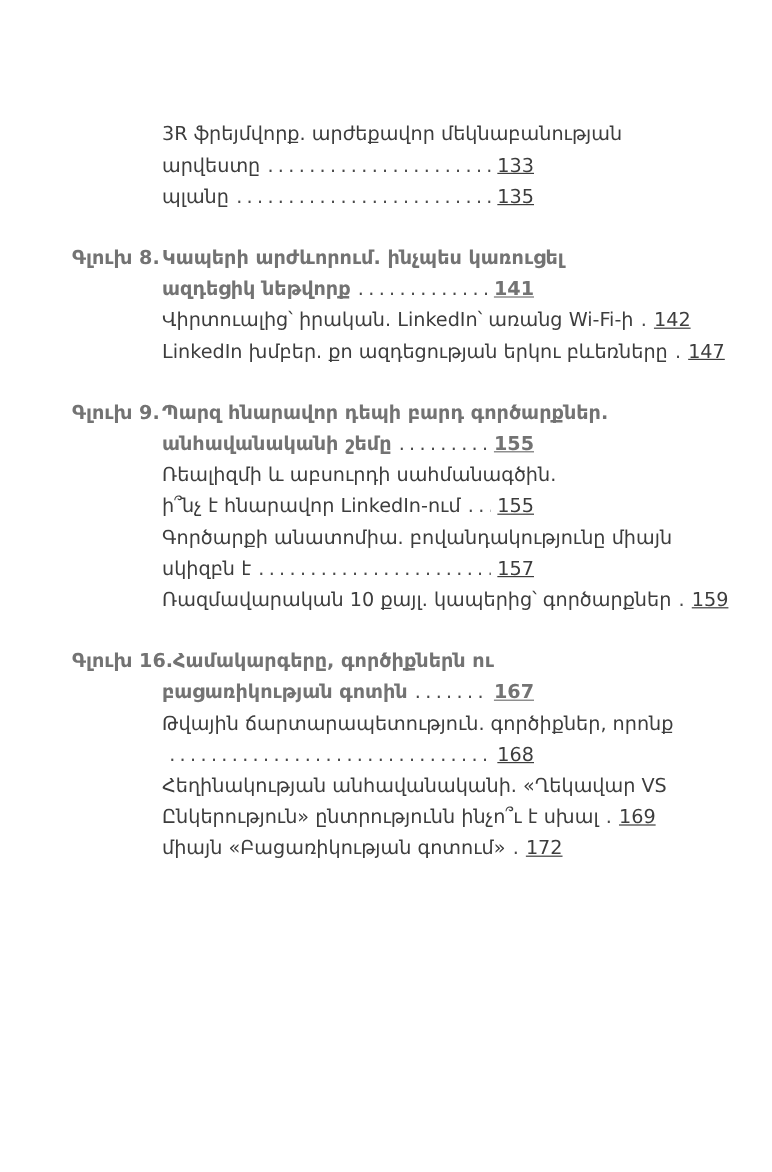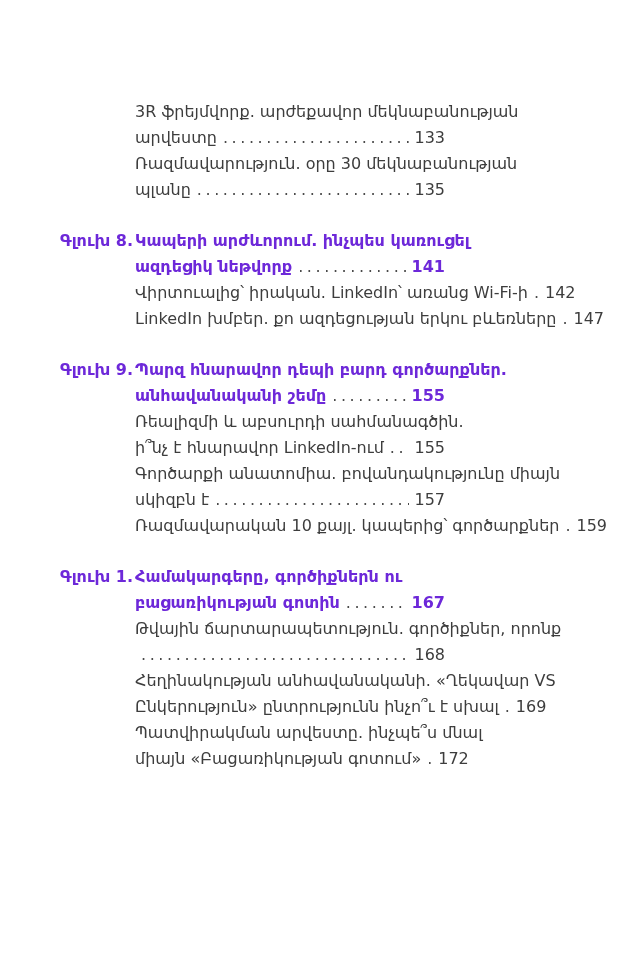--- a/index.html
+++ b/index.html
@@ -20,21 +20,21 @@
     padding: 99px 100px 0 60px;
     font-size: 16px;
     line-height: 26px;
   }
   .block + .block { margin-top: 25px; }
   .row {
     display: flex;
     align-items: baseline;
   }
   .row.indent { padding-left: 75px; }
-  .row.bold { font-weight: bold; color: #6d28d9; }
+  .row.bold { font-weight: bold; color: #737373; }
   .chap-label {
     flex: 0 0 75px;
     white-space: nowrap;
   }
   .txt {
     white-space: nowrap;
     flex: 0 0 auto;
   }
   .leader {
     flex: 1 1 auto;
@@ -45,37 +45,35 @@
     letter-spacing: 3.6px;
     color: #4a4a4a;
     font-weight: normal;
   }
   .leader::after {
     content: "................................................................................";
   }
   .page {
     flex: 0 0 auto;
     text-align: right;
+    text-decoration: underline;
   }
 </style>
 </head>
 <body>
 
 <div class="toc">
     <div class="block">
       <div class="row indent">
         <span class="txt">3R ֆրեյմվորք. արժեքավոր մեկնաբանության</span>
       </div>
       <div class="row indent">
         <span class="txt">արվեստը</span>
         <span class="leader"></span>
         <span class="page">133</span>
-      </div>
-      <div class="row indent">
-        <span class="txt">Ռազմավարություն. օրը 30 մեկնաբանության</span>
       </div>
       <div class="row indent">
         <span class="txt">պլանը</span>
         <span class="leader"></span>
         <span class="page">135</span>
       </div>
     </div>
     <div class="block">
       <div class="row bold">
         <span class="chap-label">Գլուխ 8.</span>
@@ -124,21 +122,21 @@
         <span class="page">157</span>
       </div>
       <div class="row indent">
         <span class="txt">Ռազմավարական 10 քայլ. կապերից՝ գործարքներ</span>
         <span class="leader"></span>
         <span class="page">159</span>
       </div>
     </div>
     <div class="block">
       <div class="row bold">
-        <span class="chap-label">Գլուխ 1.</span>
+        <span class="chap-label">Գլուխ 16.</span>
         <span class="txt">Համակարգերը, գործիքներն ու</span>
       </div>
       <div class="row bold indent">
         <span class="txt">բացառիկության գոտին</span>
         <span class="leader"></span>
         <span class="page">167</span>
       </div>
       <div class="row indent">
         <span class="txt">Թվային ճարտարապետություն. գործիքներ, որոնք</span>
       </div>
@@ -148,21 +146,18 @@
       </div>
       <div class="row indent">
         <span class="txt">Հեղինակության անհավանականի. «Ղեկավար VS</span>
       </div>
       <div class="row indent">
         <span class="txt">Ընկերություն» ընտրությունն ինչո՞ւ է սխալ</span>
         <span class="leader"></span>
         <span class="page">169</span>
       </div>
       <div class="row indent">
-        <span class="txt">Պատվիրակման արվեստը. ինչպե՞ս մնալ</span>
-      </div>
-      <div class="row indent">
         <span class="txt">միայն «Բացառիկության գոտում»</span>
         <span class="leader"></span>
         <span class="page">172</span>
       </div>
     </div>
   </div>
 
 </body></html>

